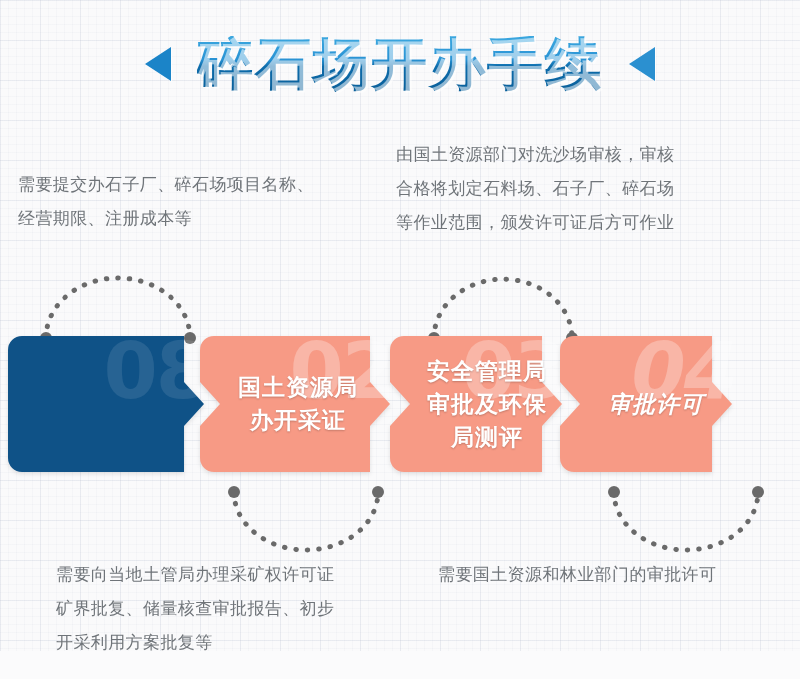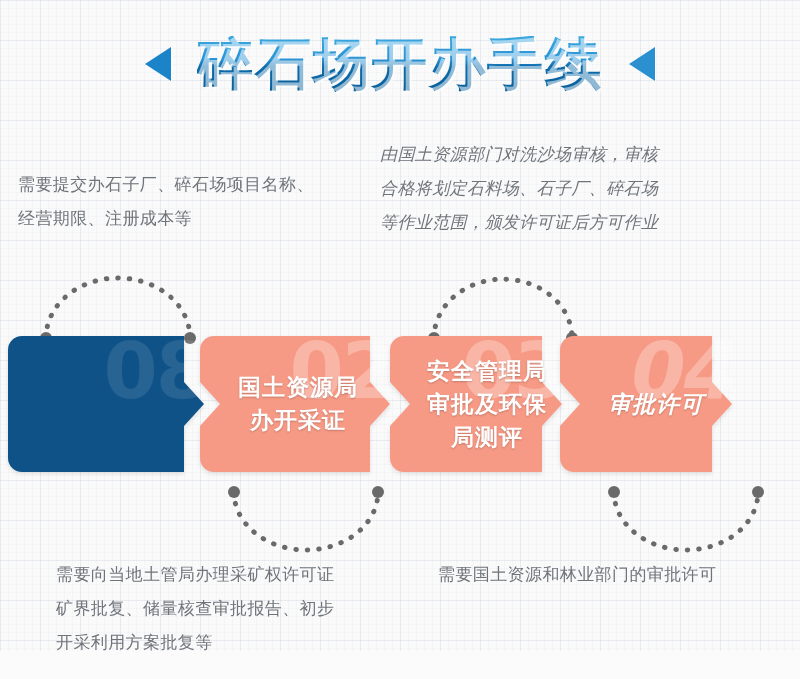--- a/index.html
+++ b/index.html
@@ -70,21 +70,21 @@
   
   .desc {
     position: absolute;
     color: #6f7479;
     font-size: 17px;
     line-height: 34px;
     letter-spacing: 0.4px;
     white-space: pre-line;
   }
   #desc-top-left   { left: 18px;  top: 168px; width: 360px; }
-  #desc-top-right  { left: 380px; top: 138px; width: 360px; font-style: italic; }
+  #desc-top-right  { left: 396px; top: 138px; width: 360px; }
   #desc-bot-left   { left: 56px;  top: 558px; width: 350px; }
   #desc-bot-right  { left: 438px; top: 558px; width: 350px; }
 
   
   .arc { position: absolute; }
 
   
   #process {
     position: absolute;
     left: 0;

